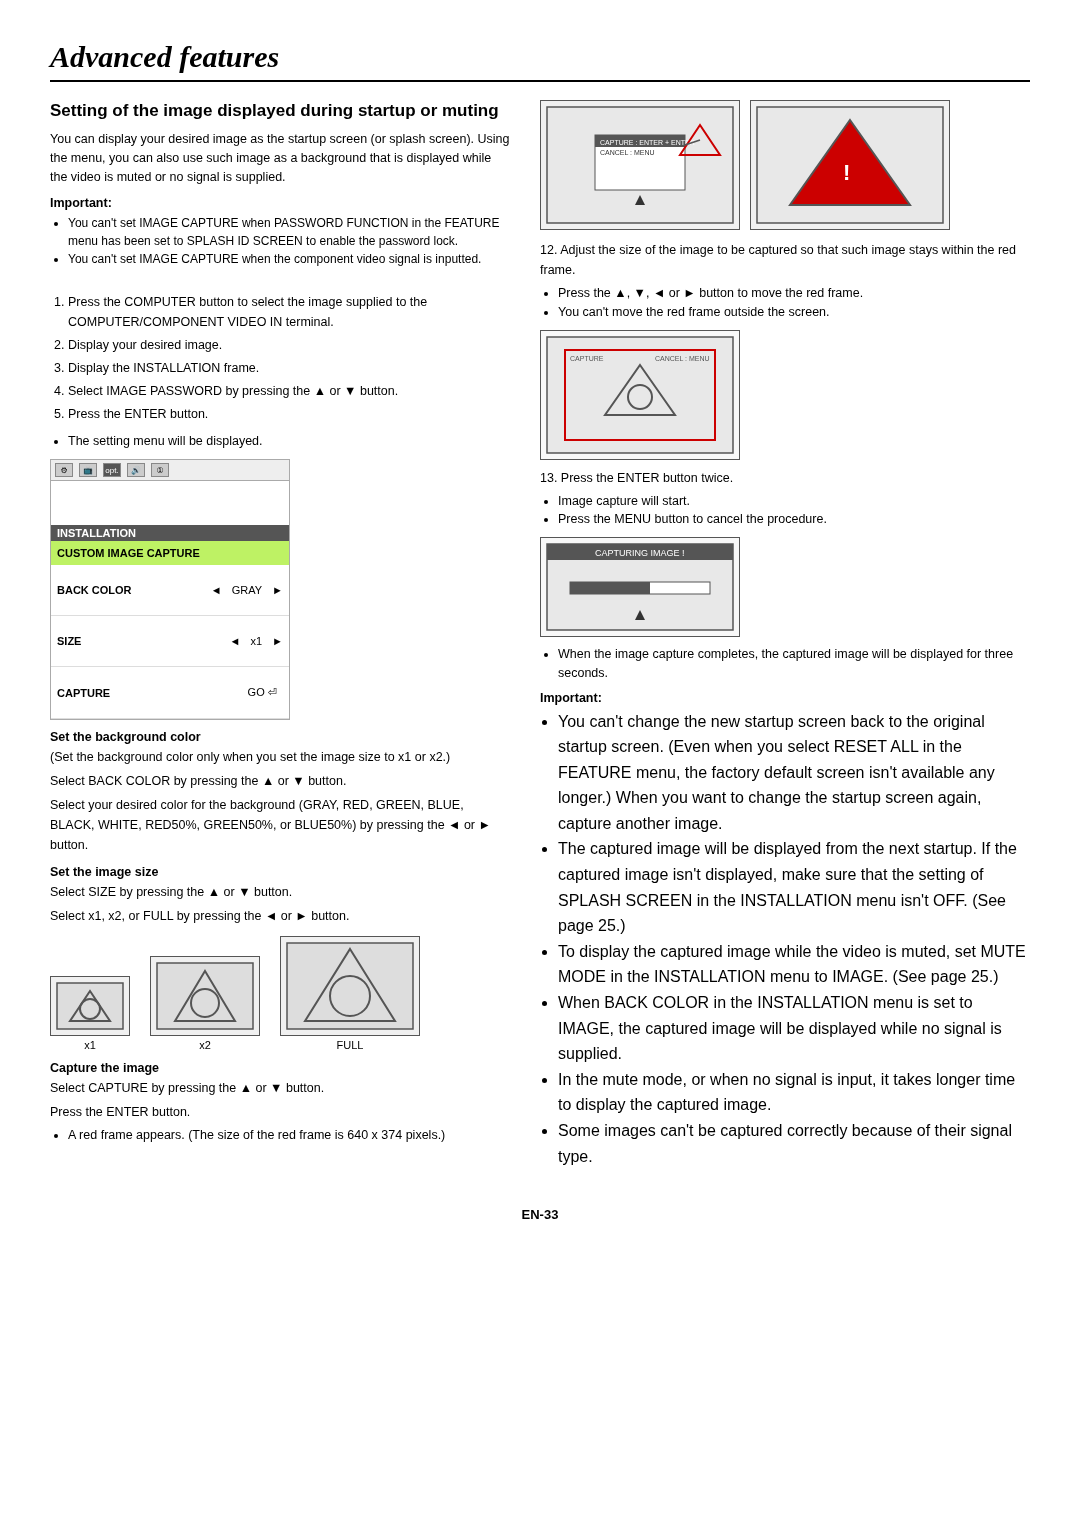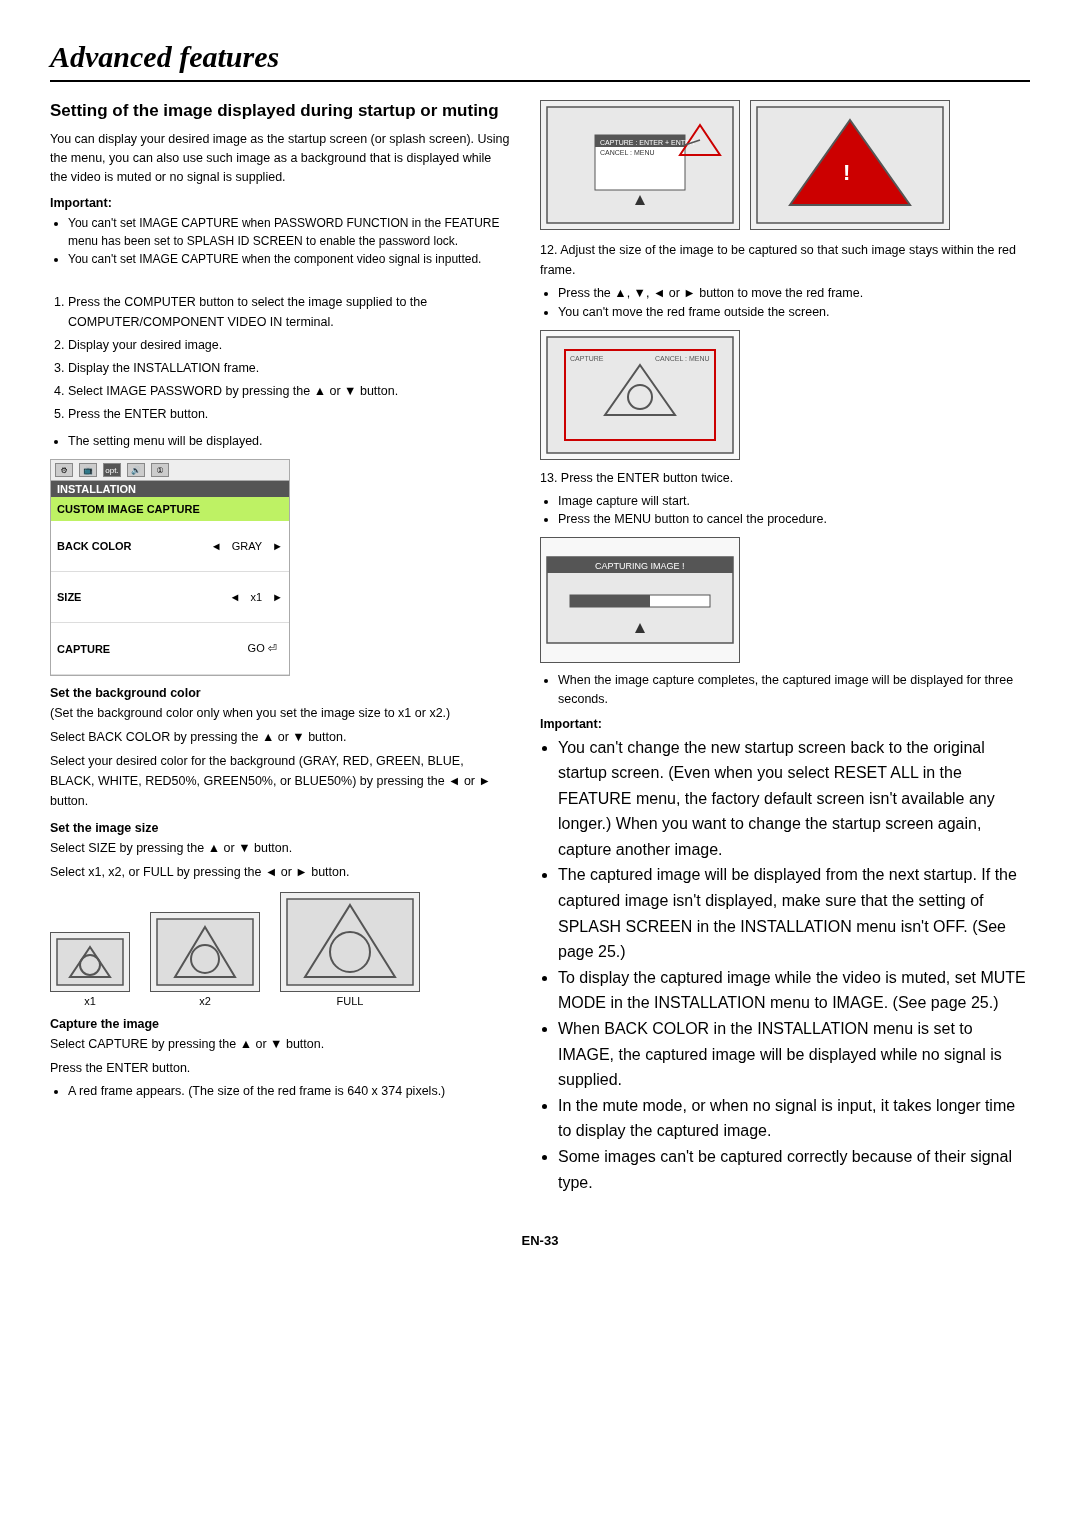--- a/index.html
+++ b/index.html
@@ -105,20 +105,21 @@
     .menu-icon.active {
       background: #555;
       color: #fff;
     }
     .menu-header-row {
       background: #555;
       color: #fff;
       padding: 2px 6px;
       font-weight: bold;
       font-size: 11px;
+      margin-top: 44px;
     }
     .menu-sub-header {
       background: #bef264;
       color: #000;
       padding: 6px 6px;
       font-weight: bold;
       font-size: 11px;
     }
     .menu-row {
       display: flex;
@@ -194,21 +195,21 @@
       display: flex;
       align-items: center;
       justify-content: center;
       position: relative;
     }
     
     .capturing-box {
       border: 1.5px solid #555;
       background: #f8f8f8;
       width: 200px;
-      height: 126px;
+      height: 100px;
       margin: 8px 0;
       display: flex;
       flex-direction: column;
       align-items: center;
       justify-content: center;
       font-size: 10px;
       gap: 4px;
     }
     
     .page-footer {

